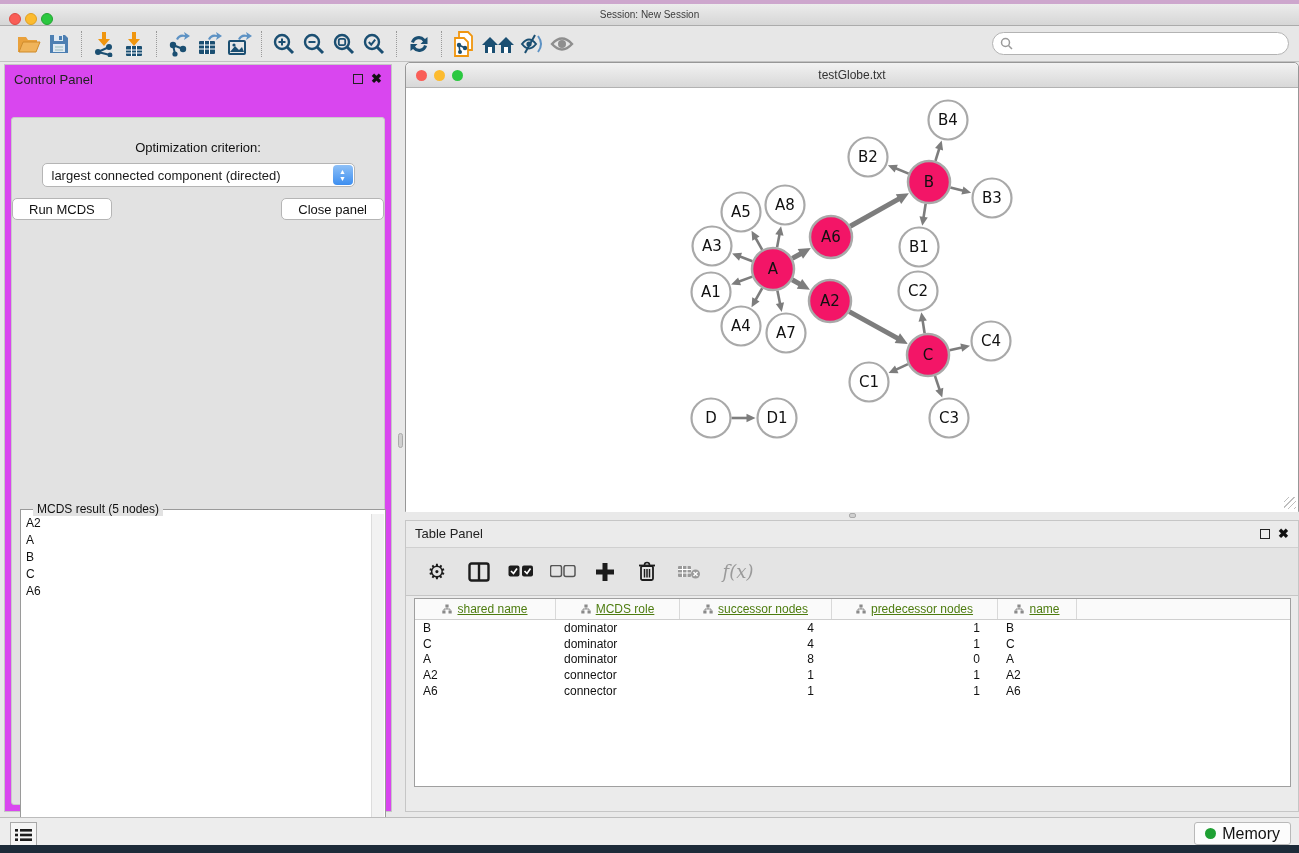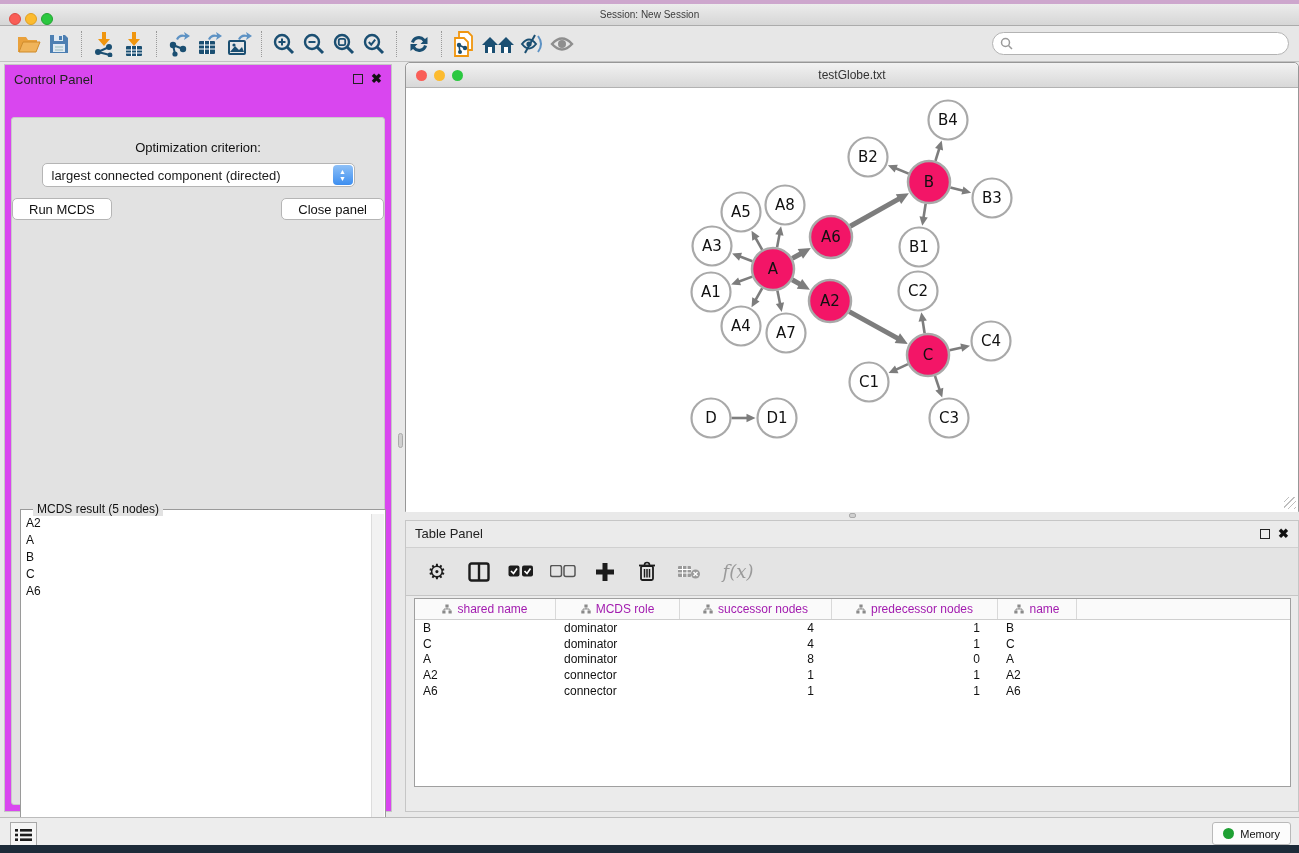--- a/index.html
+++ b/index.html
@@ -78,38 +78,38 @@
   .table-panel { position:absolute; left:405px; top:520px; width:894px; height:292px; background:#ebebeb;
     border:1px solid #c6c6c6; }
   .tp-header { height:25px; display:flex; align-items:center; padding:0 9px; font-size:13px; color:#222; }
   .tp-toolbar { position:absolute; left:0; top:26px; width:892px; height:49px; background:#e4e4e4;
     border-top:1px solid #d0d0d0; border-bottom:1px solid #c6c6c6; display:flex; align-items:center; padding-left:18px; gap:16px; }
   .tp-ico { width:26px; height:26px; display:flex; align-items:center; justify-content:center; }
   .fx { font-family:"DejaVu Serif", serif; font-style:italic; font-size:18px; color:#9a9a9a; }
   .gear-glyph { font-size:21px; color:#1c1c1c; line-height:20px; }
   .data-table { position:absolute; left:8px; top:77px; width:877px; height:189px; background:#fff; border:1px solid #9f9f9f; overflow:hidden; }
   .thead { display:flex; height:21px; border-bottom:1px solid #cfcfcf; background:#fafafa; }
-  .th { display:flex; align-items:center; justify-content:center; gap:5px; font-size:12px; color:#a21caf;
-    border-right:1px solid #d9d9d9; height:100%; }
+  .th { display:flex; align-items:center; justify-content:center; gap:5px; font-size:12px; color:#4d7c0f;
+    border-right:1px solid #d9d9d9; height:100%;text-decoration:underline; }
   .trow { display:flex; height:15.7px; align-items:center; }
   .td { font-size:12px; padding:0 8px; color:#111; white-space:nowrap; overflow:hidden; }
   .td.num { text-align:right; padding-right:18px; }
   .bottom-tabs { position:absolute; left:0; top:268px; width:892px; display:flex; justify-content:center; }
   .seg-tab { height:22px; padding:0 14px; background:#fff; border:1px solid #c4c4c4; border-left:none;
     font-size:13px; display:flex; align-items:center; color:#111; }
   .seg-tab:first-child { border-left:1px solid #c4c4c4; border-radius:5px 0 0 5px; }
   .seg-tab:last-child { border-radius:0 5px 5px 0; }
   .seg-tab.active { background:#3d99f5; border-color:#2f87e0; color:#fff; }
 
   
   .status-bar { position:absolute; left:0; top:817px; width:1299px; height:28px; background:#ededed; border-top:1px solid #bcbcbc; }
   .list-btn { position:absolute; left:10px; top:4px; width:27px; height:25px; background:#f5f5f5;
     border:1px solid #a8a8a8; display:flex; align-items:center; justify-content:center; }
   .memory-btn { position:absolute; right:8px; top:4px; height:23px; padding:0 10px; background:#fcfcfc;
-    border:1px solid #b9b9b9; border-radius:3px; display:flex; align-items:center; gap:6px; font-size:11px; color:#111; }
+    border:1px solid #b9b9b9; border-radius:3px; display:flex; align-items:center; gap:6px; font-size:16px; color:#111; }
   .mem-dot { width:11px; height:11px; border-radius:50%; background:#1ea033; }
   .desktop-strip { position:absolute; left:0; top:845px; width:1299px; height:8px; background:#1d2b39; }
 </style>
 </head>
 <body>
 
 <div class="top-strip"></div>
 <div class="titlebar">
   <span class="tl r"></span>
   <span class="tl y"></span>

